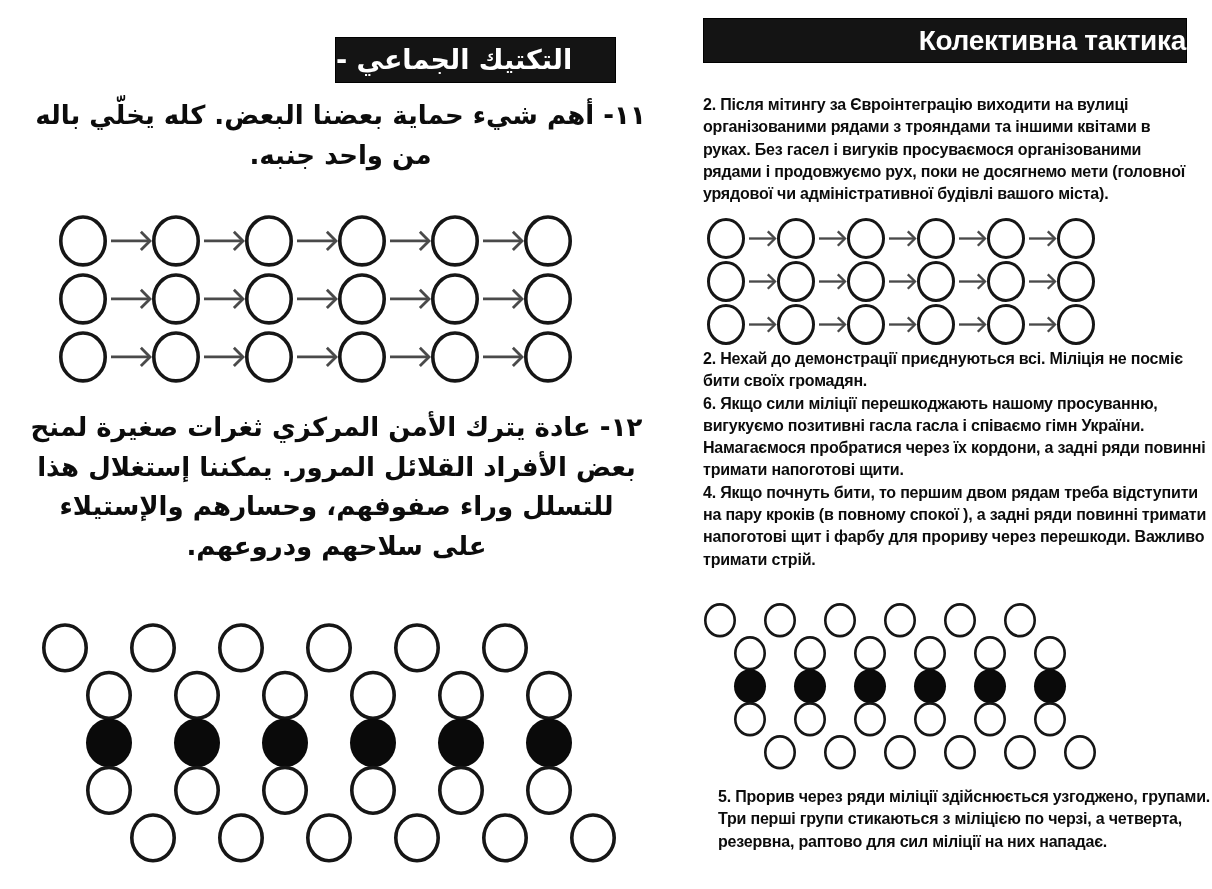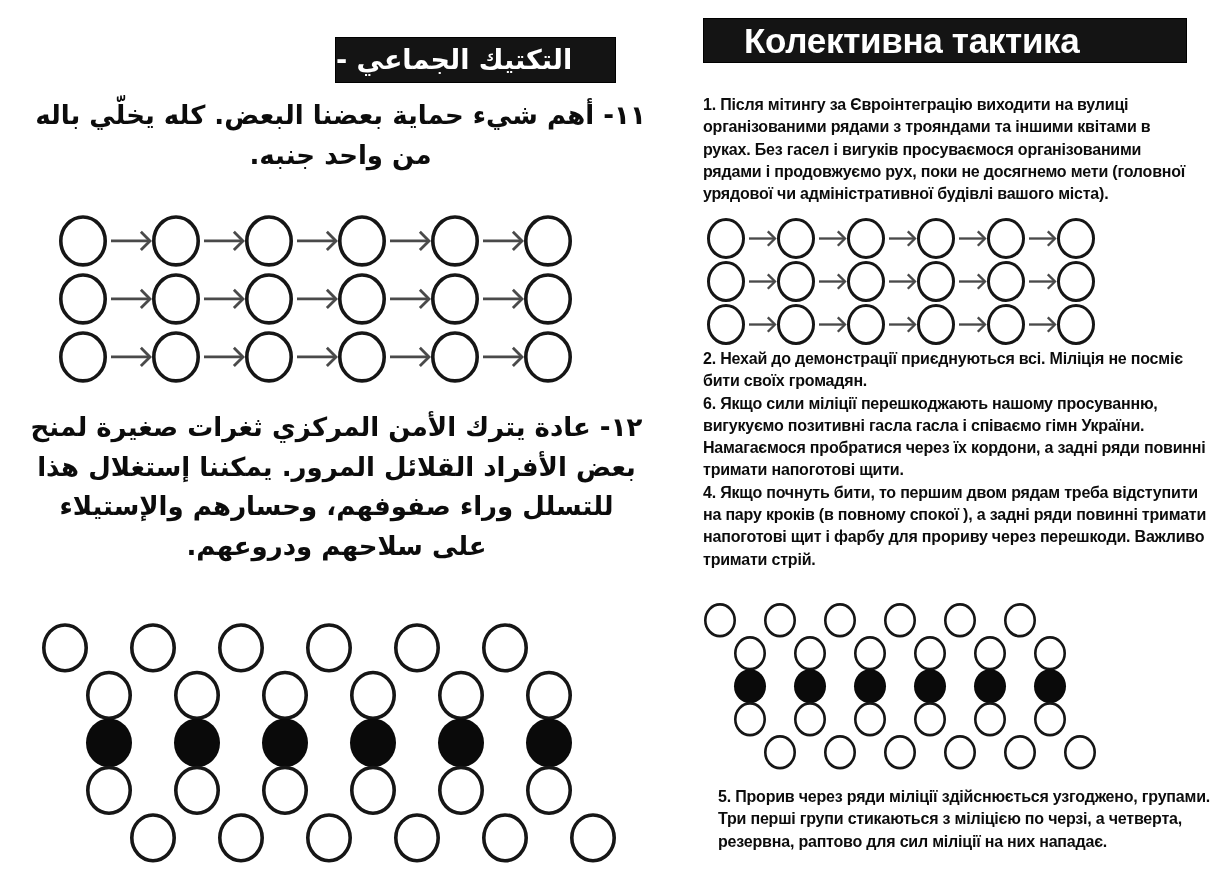--- a/index.html
+++ b/index.html
@@ -13,21 +13,21 @@
   .hdr{
     background:#141414;color:#ffffff;font-weight:700;
     box-sizing:border-box;border:1px solid #000;
   }
   .hdr-ar{
     font-family:"DejaVu Sans",sans-serif;
     font-size:27px;line-height:44px;text-align:left;
     direction:rtl;
   }
   .hdr-uk{
-    font-size:35px;line-height:43px;text-align:left;
+    font-size:28px;line-height:43px;text-align:right;
     padding-left:40px;letter-spacing:-0.3px;
   }
   
   .ar-body{
     font-family:"DejaVu Sans",sans-serif;
     direction:rtl;text-align:center;
     font-weight:700;font-size:26px;line-height:1.52;
     color:#0c0c0c;margin:0;
   }
   
@@ -142,21 +142,21 @@
       </div>
   </section>
 
   <section class="abs" style="left:660px;top:0;width:552px;height:889px;">
 
     <div class="abs hdr hdr-uk" style="left:43px;top:18px;width:484px;height:45px;">
       <span>Колективна тактика</span>
     </div>
 
     <div class="abs uk-body" style="left:43px;top:94px;width:496px;">
-      <p>1. Після мітингу за Євроінтеграцію виходити на вулиці організованими рядами з трояндами та іншими квітами в руках. Без гасел і вигуків просуваємося організованими рядами і продовжуємо рух, поки не досягнемо мети (головної урядової чи адміністративної будівлі вашого міста).</p>
+      <p>2. Після мітингу за Євроінтеграцію виходити на вулиці організованими рядами з трояндами та іншими квітами в руках. Без гасел і вигуків просуваємося організованими рядами і продовжуємо рух, поки не досягнемо мети (головної урядової чи адміністративної будівлі вашого міста).</p>
     </div>
 
     <div class="abs diagram" style="left:45px;top:216px;">
         <svg xmlns="http://www.w3.org/2000/svg" width="392" height="132" viewBox="0 0 392 132">
           <ellipse cx="21" cy="22.520000000000003" rx="17.5" ry="18.900000000000002" fill="none" stroke="#161616" stroke-width="3"></ellipse>
           <line x1="44" y1="22.520000000000003" x2="69" y2="22.520000000000003" stroke="#4a4a4a" stroke-width="2.34"></line>
           <polyline points="62.78,15.300000000000004 70,22.520000000000003 62.78,29.740000000000002" fill="none" stroke="#4a4a4a" stroke-width="2.34" stroke-linejoin="miter"></polyline>
           <ellipse cx="91" cy="22.520000000000003" rx="17.5" ry="18.900000000000002" fill="none" stroke="#161616" stroke-width="3"></ellipse>
           <line x1="114" y1="22.520000000000003" x2="139" y2="22.520000000000003" stroke="#4a4a4a" stroke-width="2.34"></line>
           <polyline points="132.78,15.300000000000004 140,22.520000000000003 132.78,29.740000000000002" fill="none" stroke="#4a4a4a" stroke-width="2.34" stroke-linejoin="miter"></polyline>

